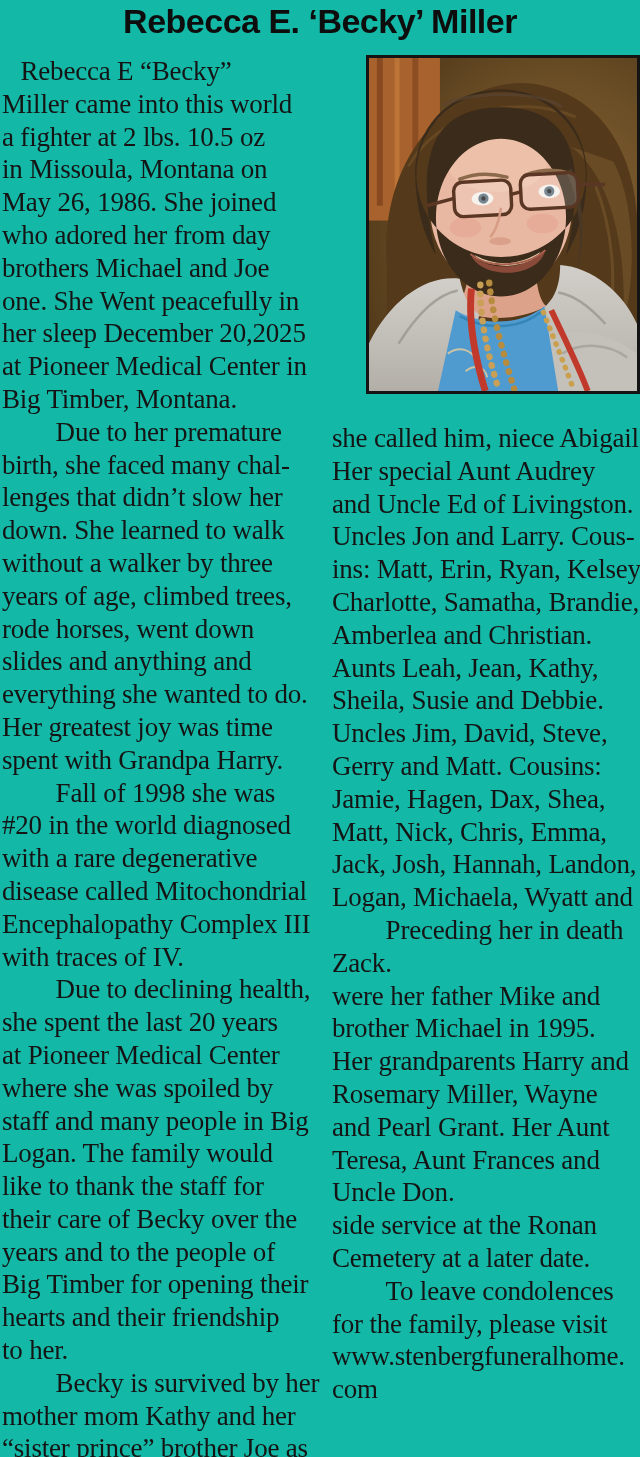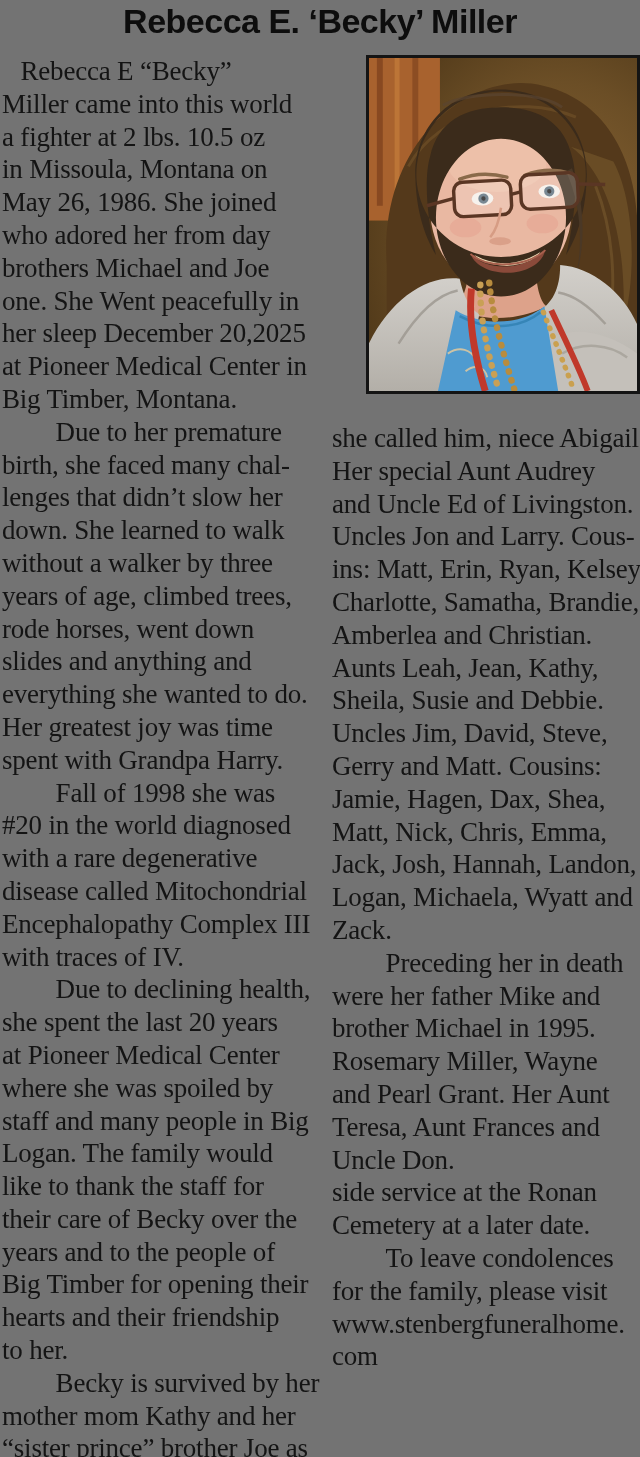--- a/index.html
+++ b/index.html
@@ -4,21 +4,21 @@
 <style>
   html, body {
     margin: 0;
     padding: 0;
     background: #ffffff;
   }
   .page {
     position: relative;
     width: 640px;
     height: 1457px;
-    background: #737373;
+    background: #14b8a6;
     overflow: hidden;
     font-family: "Liberation Serif", serif;
     color: #121212;
   }
   .title {
     position: absolute;
     top: -2px;
     left: 0;
     width: 640px;
     margin: 0;
@@ -216,24 +216,25 @@
       <div class="text-line">Charlotte, Samatha, Brandie,</div>
       <div class="text-line">Amberlea and Christian.</div>
       <div class="text-line">Aunts Leah, Jean, Kathy,</div>
       <div class="text-line">Sheila, Susie and Debbie.</div>
       <div class="text-line">Uncles Jim, David, Steve,</div>
       <div class="text-line">Gerry and Matt. Cousins:</div>
       <div class="text-line">Jamie, Hagen, Dax, Shea,</div>
       <div class="text-line">Matt, Nick, Chris, Emma,</div>
       <div class="text-line">Jack, Josh, Hannah, Landon,</div>
       <div class="text-line">Logan, Michaela, Wyatt and</div>
+      <div class="text-line">  Preceding her in death</div>
       <div class="text-line">Zack.</div>
-      <div class="text-line">  Preceding her in death</div>
       <div class="text-line">were her father Mike and</div>
       <div class="text-line">brother Michael in 1995.</div>
+      <div class="text-line">Her grandparents Harry and</div>
       <div class="text-line">Rosemary Miller, Wayne</div>
       <div class="text-line">and Pearl Grant. Her Aunt</div>
       <div class="text-line">Teresa, Aunt Frances and</div>
       <div class="text-line">Uncle Don.</div>
       <div class="text-line">side service at the Ronan</div>
       <div class="text-line">Cemetery at a later date.</div>
       <div class="text-line">  To leave condolences</div>
       <div class="text-line">for the family, please visit</div>
       <div class="text-line">www.stenbergfuneralhome.</div>
       <div class="text-line">com</div>

